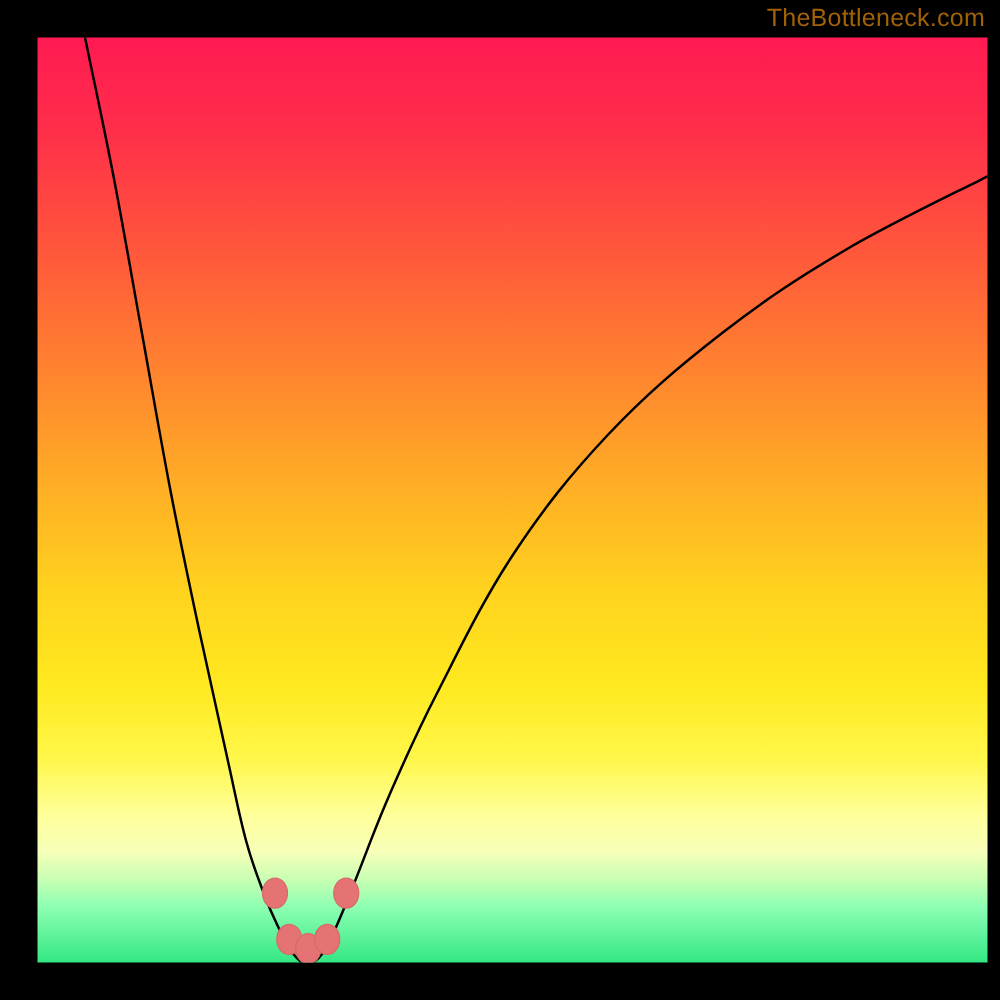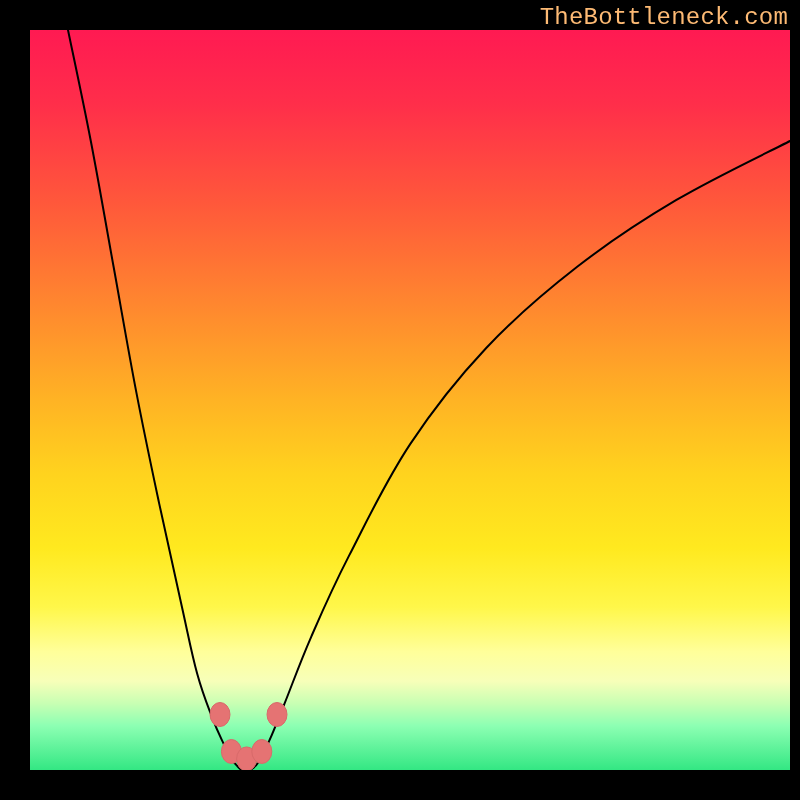--- a/index.html
+++ b/index.html
@@ -38,26 +38,25 @@
       #f7ffb9 88%,
       #c8ffb3 91%,
       #8dffb3 94%,
       #33e783 100%
     );
   }
   .watermark {
     position: absolute;
     top: 4px;
     right: 12px;
-    color: #fdba74;
-    font-size: 24px;
+    color: #a16207;
+    font-size: 20px;
     font-weight: 400;
     letter-spacing: 0.2px;
     user-select: none;
-    font-family: Liberation Mono, monospace;
   }
   svg.curves {
     position: absolute;
     left: 0;
     top: 0;
     width: 760px;
     height: 740px;
   }
 </style>
 </head>

